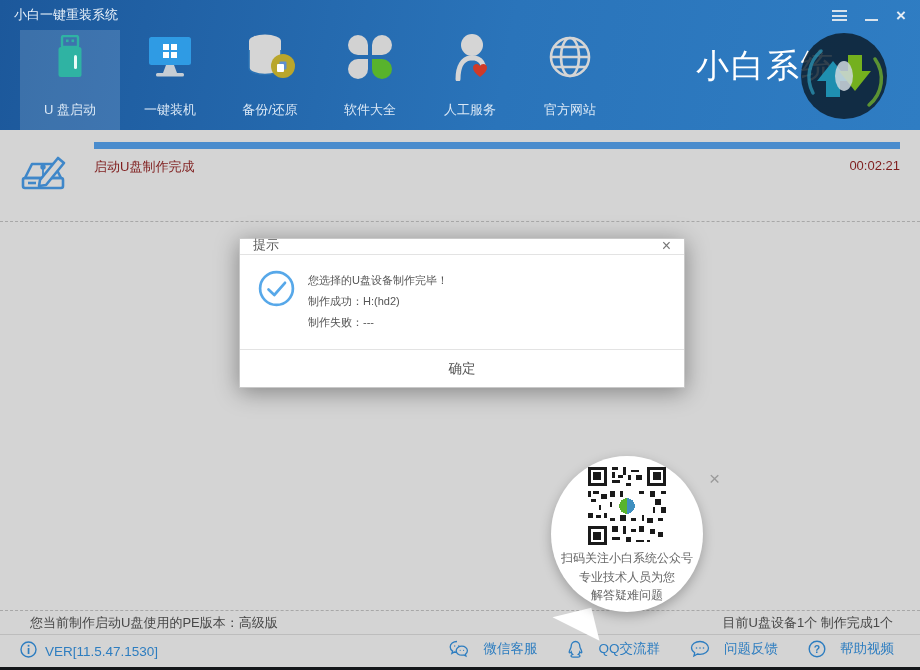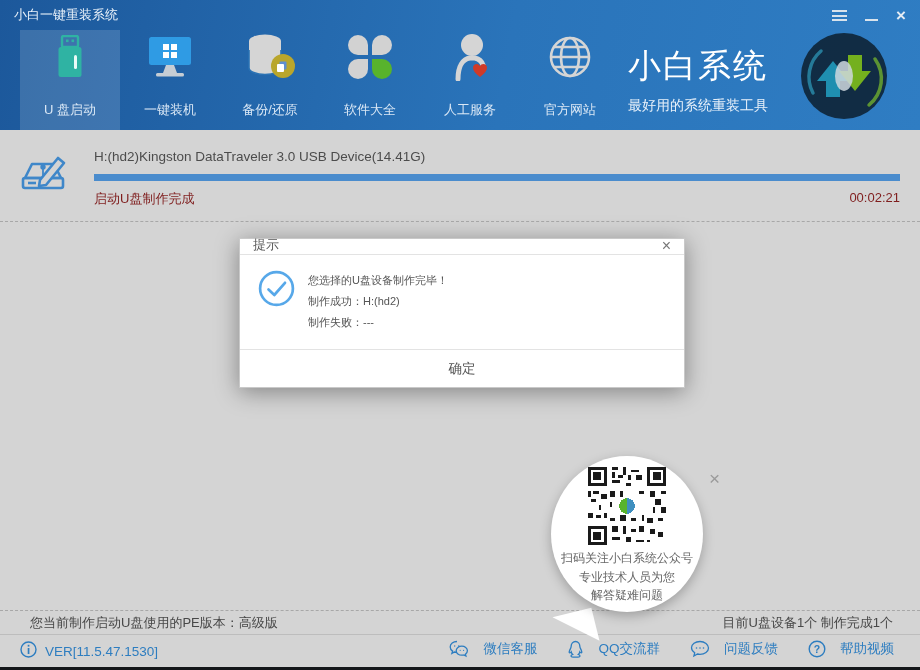--- a/index.html
+++ b/index.html
@@ -15,21 +15,21 @@
   .menu-icon i{ display:block; height:2px; background:#d9e3ec; }
   .min-icon{ width:13px; height:2px; background:#d9e3ec; margin-top:8px; cursor:pointer; }
   .close-icon{ color:#e6edf4; font-size:17px; line-height:13px; cursor:pointer; font-weight:bold; }
 
   .nav{ height:100px; display:flex; padding-left:20px; }
   .tab{ width:100px; display:flex; flex-direction:column; align-items:center; justify-content:flex-end;
         padding-bottom:11px; color:#d9e7f5; font-size:13px; cursor:pointer;gap:12px; }
   .tab.active{ background:rgba(255,255,255,.14); }
   .tab .ticon{ height:52px; display:flex; align-items:center; justify-content:center; margin-bottom:6px; }
 
-  .brand{ position:absolute; left:628px; top:44px; width:164px; color:#fff; }
+  .brand{ position:absolute; left:684px; top:44px; width:164px; text-align:center; color:#fff; }
   .brand-name{ font-size:33px; letter-spacing:2px; font-weight:400; }
   .brand-tag{ font-size:14px; margin-top:8px; color:#e8f1fa; }
   .logo{ position:absolute; left:799px; top:31px; width:90px; height:90px; }
 
   
   .clover{ width:44px; height:44px; position:relative; }
   .clover i{ position:absolute; width:20px; height:20px; background:#d2d2d2; }
   .clover .tl{ left:0; top:0;  border-radius:50% 50% 0 50%; }
   .clover .tr{ right:0; top:0; border-radius:50% 50% 50% 0; }
   .clover .bl{ left:0; bottom:0; border-radius:50% 0 50% 50%; }
@@ -171,21 +171,20 @@
             <line x1="6.5" y1="13" x2="39.5" y2="13"></line>
             <line x1="6.5" y1="33" x2="39.5" y2="33"></line>
           </svg>
         </span>
         <span>官方网站</span>
       </div>
     </div>
 
     <div class="brand">
       <div class="brand-name">小白系统</div>
-      <div class="brand-tag">最好用的系统重装工具</div>
     </div>
 
     <div class="logo">
       <svg width="90" height="90" viewBox="0 0 90 90">
         <circle cx="45" cy="45" r="43" fill="#0c1f2e" opacity="0.85"></circle>
         <path d="M14 62 a34 34 0 0 1 8 -42" fill="none" stroke="#2a8fae" stroke-width="3.5" stroke-linecap="round" opacity="0.8"></path>
         <path d="M76 28 a34 34 0 0 1 -6 46" fill="none" stroke="#6fae2f" stroke-width="3.5" stroke-linecap="round" opacity="0.8"></path>
         <path d="M18 50 L34 30 L50 50 L41 50 L41 66 L27 66 L27 50 Z" fill="#1f8fb0"></path>
         <path d="M72 40 L56 60 L40 40 L49 40 L49 24 L63 24 L63 40 Z" fill="#74b01e"></path>
         <ellipse cx="45" cy="45" rx="9" ry="15" fill="#cfd8de" opacity="0.85"></ellipse>
@@ -198,21 +197,20 @@
       <svg width="52" height="48" viewBox="0 0 52 48" fill="none" stroke="#3f87c9" stroke-width="2.6" stroke-linejoin="round">
         <path d="M7 28 L14 14 H36 L43 28 Z"></path>
         <rect x="5" y="28" width="40" height="10" rx="2"></rect>
         <line x1="10" y1="33" x2="18" y2="33"></line>
         <path d="M22 30 L40 8 L46 13 L28 35 L21 36 Z" fill="#d4d4d4"></path>
         <line x1="25" y1="18" x2="25" y2="27" stroke-width="1.8"></line>
         <circle cx="25" cy="17" r="1.4" fill="#3f87c9"></circle>
       </svg>
     </div>
     <div class="progress-body">
-      <div class="device-line">H:(hd2)Kingston DataTraveler 3.0 USB Device(14.41G)</div>
       <div class="bar-track">
         <div class="bar-fill" style="width: 100%;"></div>
       </div>
       <div class="prog-row">
         <span>启动U盘制作完成</span>
         <span>00:02:21</span>
       </div>
     </div>
   </div>
 

